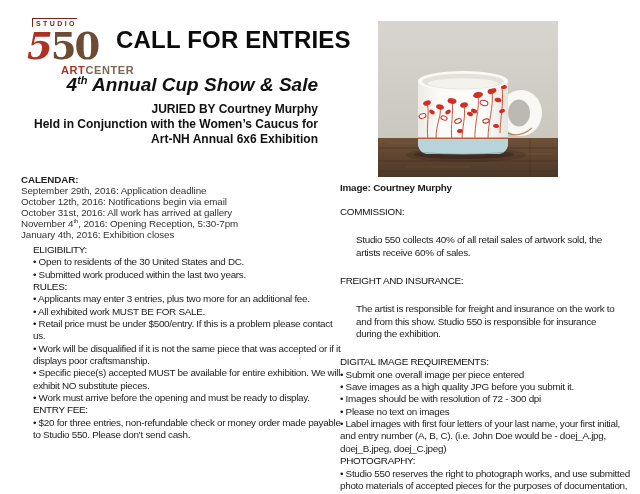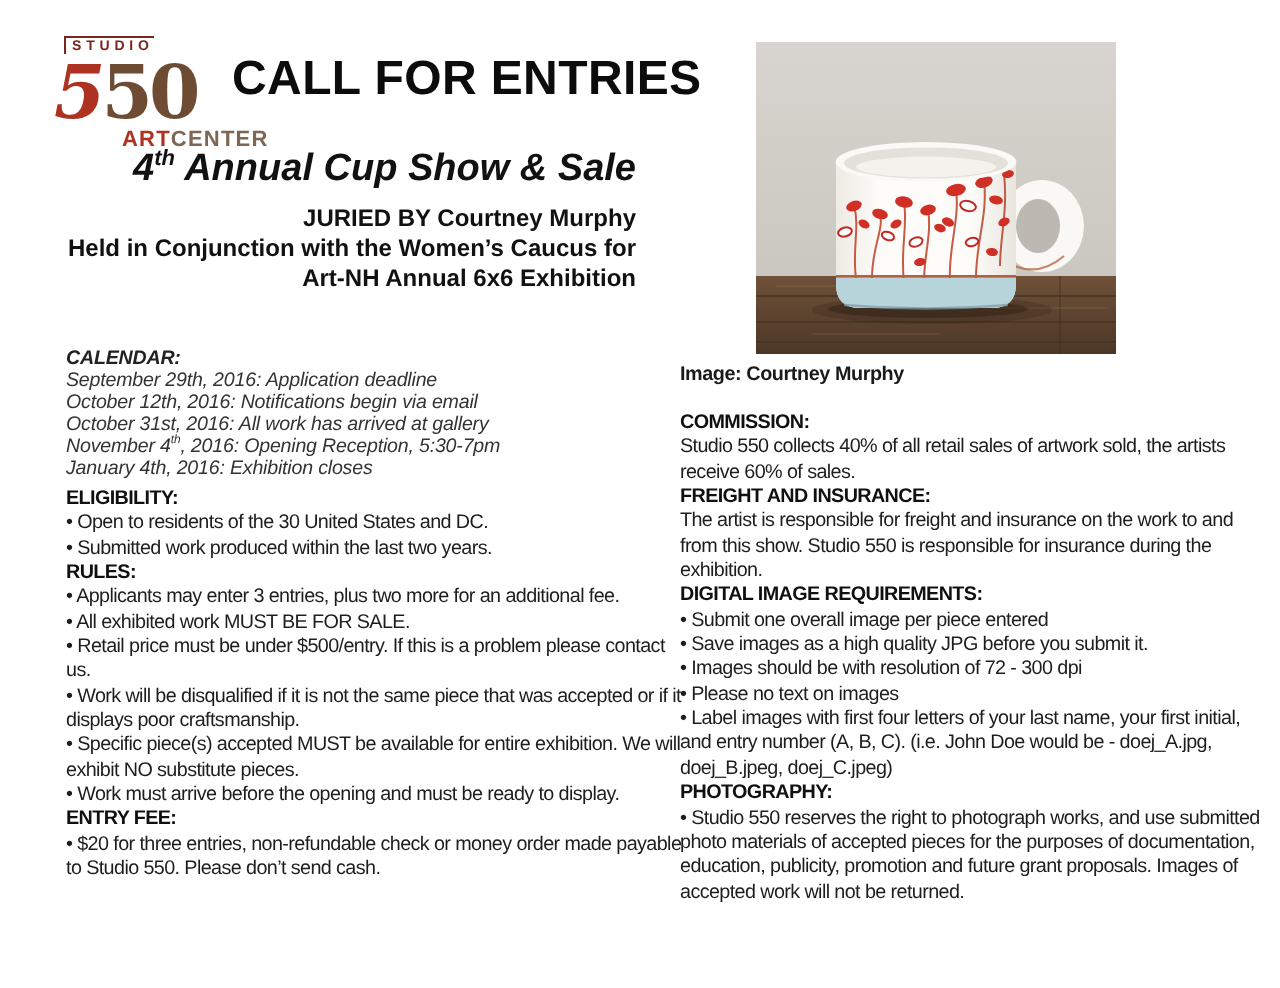--- a/index.html
+++ b/index.html
@@ -22,31 +22,31 @@
   
   .call-title{position:absolute;left:116px;top:26px;margin:0;font-size:24px;font-weight:700;
               color:#0c0c0c;letter-spacing:0.2px;}
   .header-sub{position:absolute;left:12px;top:73px;width:306px;text-align:right;color:#111;}
   .show-title{font-size:19px;font-weight:700;font-style:italic;line-height:23px;}
   .show-title sup{font-size:11px;line-height:0;vertical-align:super;}
   .juried{font-size:12px;font-weight:700;line-height:15px;margin-top:6px;}
   .conj-line{font-size:12px;font-weight:700;line-height:15px;}
 
   
-  .calendar{position:absolute;left:33px;top:175px;width:300px;font-size:9.8px;
-            line-height:10.9px;color:#333;letter-spacing:-0.1px;font-style:italic;}
+  .calendar{position:absolute;left:21px;top:175px;width:300px;font-size:9.8px;
+            line-height:10.9px;color:#333;letter-spacing:-0.1px;}
   .cal-h{font-weight:700;color:#222;}
   .cal-sup{font-size:6px;line-height:0;vertical-align:super;}
 
   
   .left-body{position:absolute;left:33px;top:244px;width:312px;}
   .right-body{position:absolute;left:340px;top:206px;width:296px;}
   .left-body,.right-body{font-size:9.9px;line-height:12.35px;letter-spacing:-0.3px;color:#1d1d1d;}
-  .sec-h{font-weight:700;color:#101010;}
-  .para{margin:0;}
+  .sec-h{font-weight:400;color:#101010;}
+  .para{margin:16px;}
   ul.bullets{margin:0;padding:0;list-style:none;}
   ul.bullets li{margin:0;padding:0;}
   ul.bullets li::before{content:"\2022  ";}
 
   
   .photo{position:absolute;left:378px;top:21px;width:180px;height:156px;}
   .caption{position:absolute;left:340px;top:182px;font-size:9.9px;font-weight:700;
            letter-spacing:-0.2px;color:#1a1a1a;}
 </style>
 </head>

